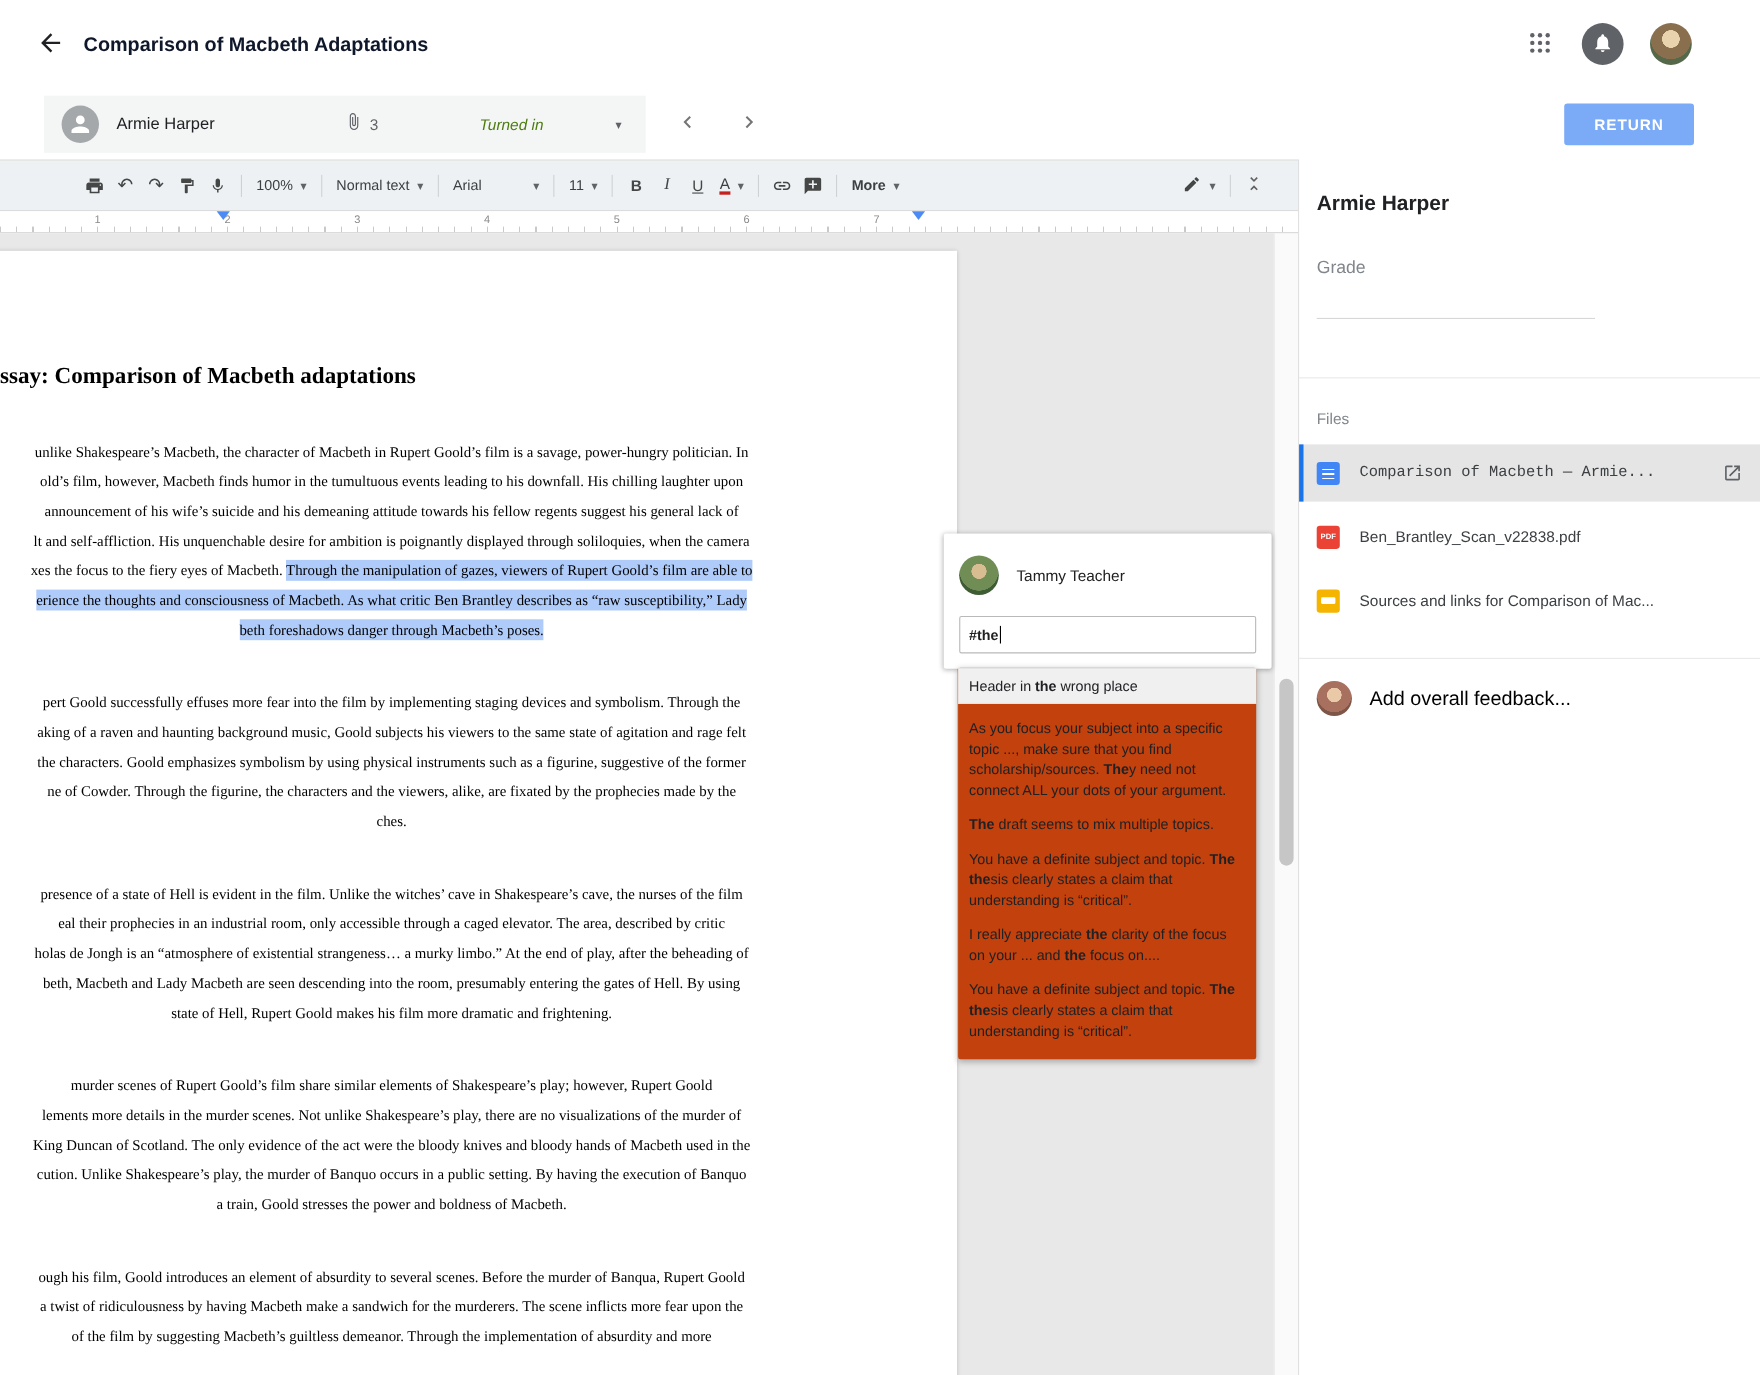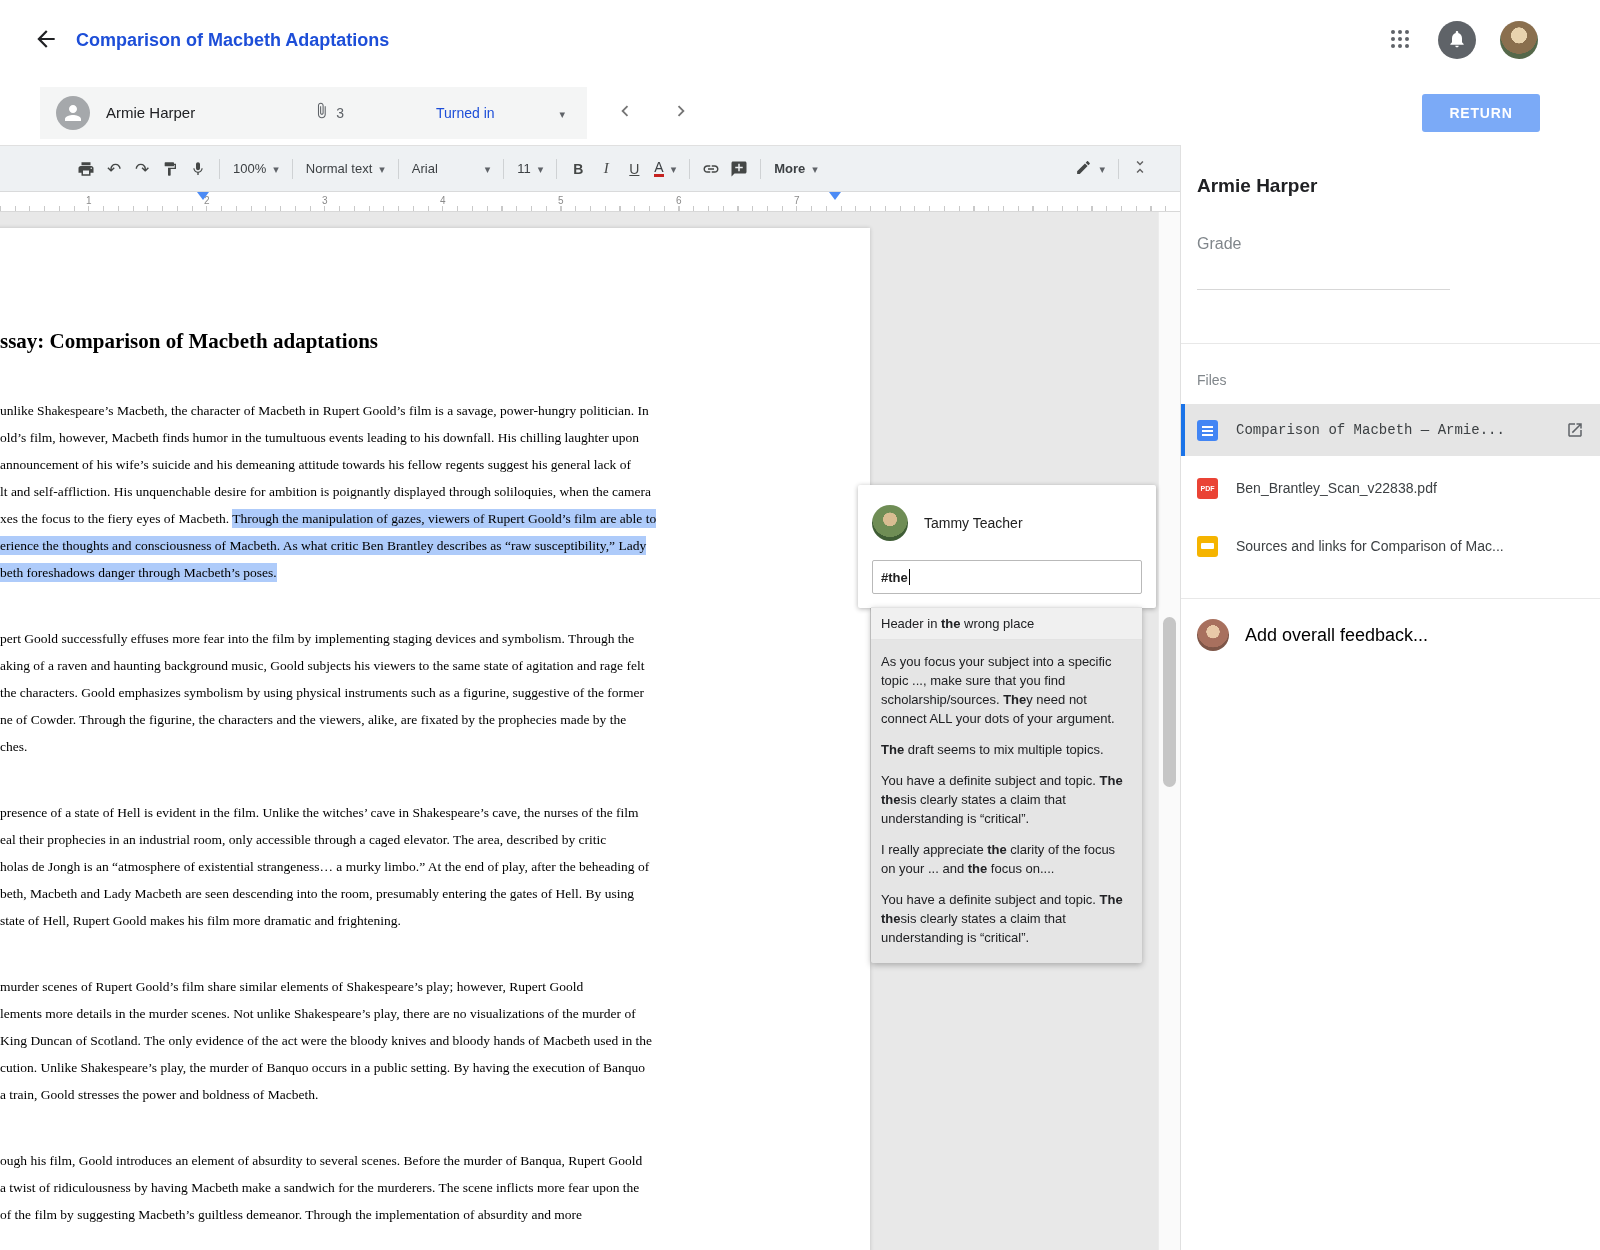--- a/index.html
+++ b/index.html
@@ -2,36 +2,36 @@
 <html><head>
 <meta charset="utf-8">
 <style>
   * { box-sizing: border-box; margin: 0; padding: 0; }
   html,body { width:1600px; height:1250px; overflow:hidden; background:#fff;
     font-family:"Liberation Sans", sans-serif; }
 
   
   .topbar { height:80px; display:flex; align-items:center; padding:0 62px 0 30px; background:#fff; }
   .back-btn { width:32px; height:32px; border:none; background:none; cursor:pointer; display:flex; align-items:center; justify-content:center; }
-  .app-title { font-size:18px; font-weight:700; color:#1d4ed8; margin-left:14px; }
+  .app-title { font-size:18px; font-weight:700; color:#0f172a; margin-left:14px; }
   .topbar .spacer { flex:1; }
   .icon-btn { border:none; background:none; cursor:pointer; display:flex; align-items:center; justify-content:center; width:36px; height:36px; }
   .bell-circle { width:38px; height:38px; border-radius:50%; background:#5f6368; display:flex; align-items:center; justify-content:center; margin-left:20px; cursor:pointer; border:none; }
   .avatar { border-radius:50%; cursor:pointer; border:none; }
   .avatar.user { width:38px; height:38px; margin-left:24px;
     background: radial-gradient(circle at 50% 38%, #e8d3ae 0 26%, #8a6f4e 27% 60%, #55684a 61%); }
 
   
   .subbar { height:65px; display:flex; align-items:center; padding:0 60px 0 40px; background:#fff; }
   .student-select { width:547px; height:52px; background:#f4f5f5; display:flex; align-items:center; padding:0 16px; cursor:pointer; }
   .ph-avatar { width:34px; height:34px; border-radius:50%; background:#a5a8ab; display:flex; align-items:center; justify-content:center; overflow:hidden; }
   .student-name { font-size:15px; color:#202124; margin-left:16px; }
   .attach-group { display:flex; align-items:center; margin-left:118px; }
   .attach-count { font-size:14px; color:#5f6368; margin-left:6px; }
-  .status-label { font-size:14px; color:#1d4ed8; margin-left:92px; }
+  .status-label { font-size:14px; color:#4d7c0f; margin-left:92px;font-style:italic; }
   .caret { display:inline-block; }
   .caret::after { content:"▾"; font-size:11px; color:#5f6368; }
   .status-caret { margin-left:auto; padding-right:6px; }
   .nav-chev { margin-left:20px; }
   .return-btn { margin-left:auto; width:118px; height:38px; border:none; border-radius:3px;
     background:#7baaf7; color:#fff; font-size:14px; font-weight:700; letter-spacing:.8px; cursor:pointer; }
 
   
   .main { display:flex; height:1105px; }
   .docs-pane { width:1180px; display:flex; flex-direction:column; position:relative; }
@@ -56,42 +56,42 @@
   .ruler-num { position:absolute; top:3px; font-size:10px; color:#8a8a8a; }
   .ruler-marker { position:absolute; top:0; width:0; height:0;
     border-left:6px solid transparent; border-right:6px solid transparent; border-top:8px solid #4c8bf5; cursor:pointer; }
 
   
   .canvas { flex:1; background:#e8e8e8; position:relative; overflow:hidden; }
   .page { position:absolute; top:16px; left:-100px; width:970px; height:1200px; background:#fff;
     box-shadow:0 0 4px rgba(0,0,0,.18); cursor:text; }
   .doc-content { padding:98px 158px 0 100px; font-family:"Liberation Serif", serif; color:#000; }
   .doc-title { font-size:21px; font-weight:700; line-height:30px; margin-bottom:41px; }
-  .doc-para { margin-bottom:39px; }
+  .doc-para { margin-bottom:39px;text-align:center; }
   .doc-line { line-height:27px; font-size:13.5px; white-space:nowrap; }
   .hl { background:#aecbfa; padding:2px 0; }
 
   
   .scrollbar { position:absolute; right:0; top:0; bottom:0; width:22px; background:#fafafa; border-left:1px solid #ececec; }
   .scroll-thumb { position:absolute; left:4px; width:13px; top:405px; height:170px; background:#c6c6c6; border-radius:7px; cursor:grab; }
 
   
   .comment-card { position:absolute; left:858px; top:273px; width:298px; background:#fff;
     box-shadow:0 1px 5px rgba(0,0,0,.3); border-radius:2px; z-index:5; }
   .comment-header { display:flex; align-items:center; padding:20px 14px 5px; height:61px; }
   .avatar.teacher { width:36px; height:36px;
     background: radial-gradient(circle at 50% 40%, #d9bd92 0 24%, #6f8d55 25% 62%, #3f5d35 63%); }
   .comment-author { font-size:14px; color:#212121; margin-left:16px; }
   .comment-input { margin:14px 14px 0; height:34px; border:1px solid #b9b9b9; border-radius:2px;
     display:flex; align-items:center; padding:0 8px; cursor:text; }
   .comment-input .value { font-size:13px; font-weight:700; color:#212121; }
   .input-caret { width:1px; height:16px; background:#000; margin-left:1px; }
   .comment-card .pad-bottom { height:14px; }
 
-  .suggestions { position:absolute; left:13px; top:122px; width:271px; background:#e5e5e5;
+  .suggestions { position:absolute; left:13px; top:122px; width:271px; background:#c2410c;
     box-shadow:0 2px 6px rgba(0,0,0,.28); border-radius:2px; padding-bottom:4px; z-index:6; }
   .suggestion { padding:0 10px; margin-bottom:12px; font-size:13px; line-height:19px; color:#202124; cursor:pointer; }
   .suggestion b { font-weight:700; }
   .suggestion.selected { background:#f0f0f0; border-top:1px solid #e3e3e3; border-bottom:1px solid #e3e3e3;
     padding:6px 10px; margin-bottom:12px; }
 
   
   .sidebar { flex:1; background:#fff; border-left:1px solid #e0e0e0; position:relative; }
   .sb-name { margin:30px 16px 0; font-size:19px; font-weight:700; color:#202124; }
   .sb-label { margin:38px 16px 0; font-size:16px; color:#80868b; }

